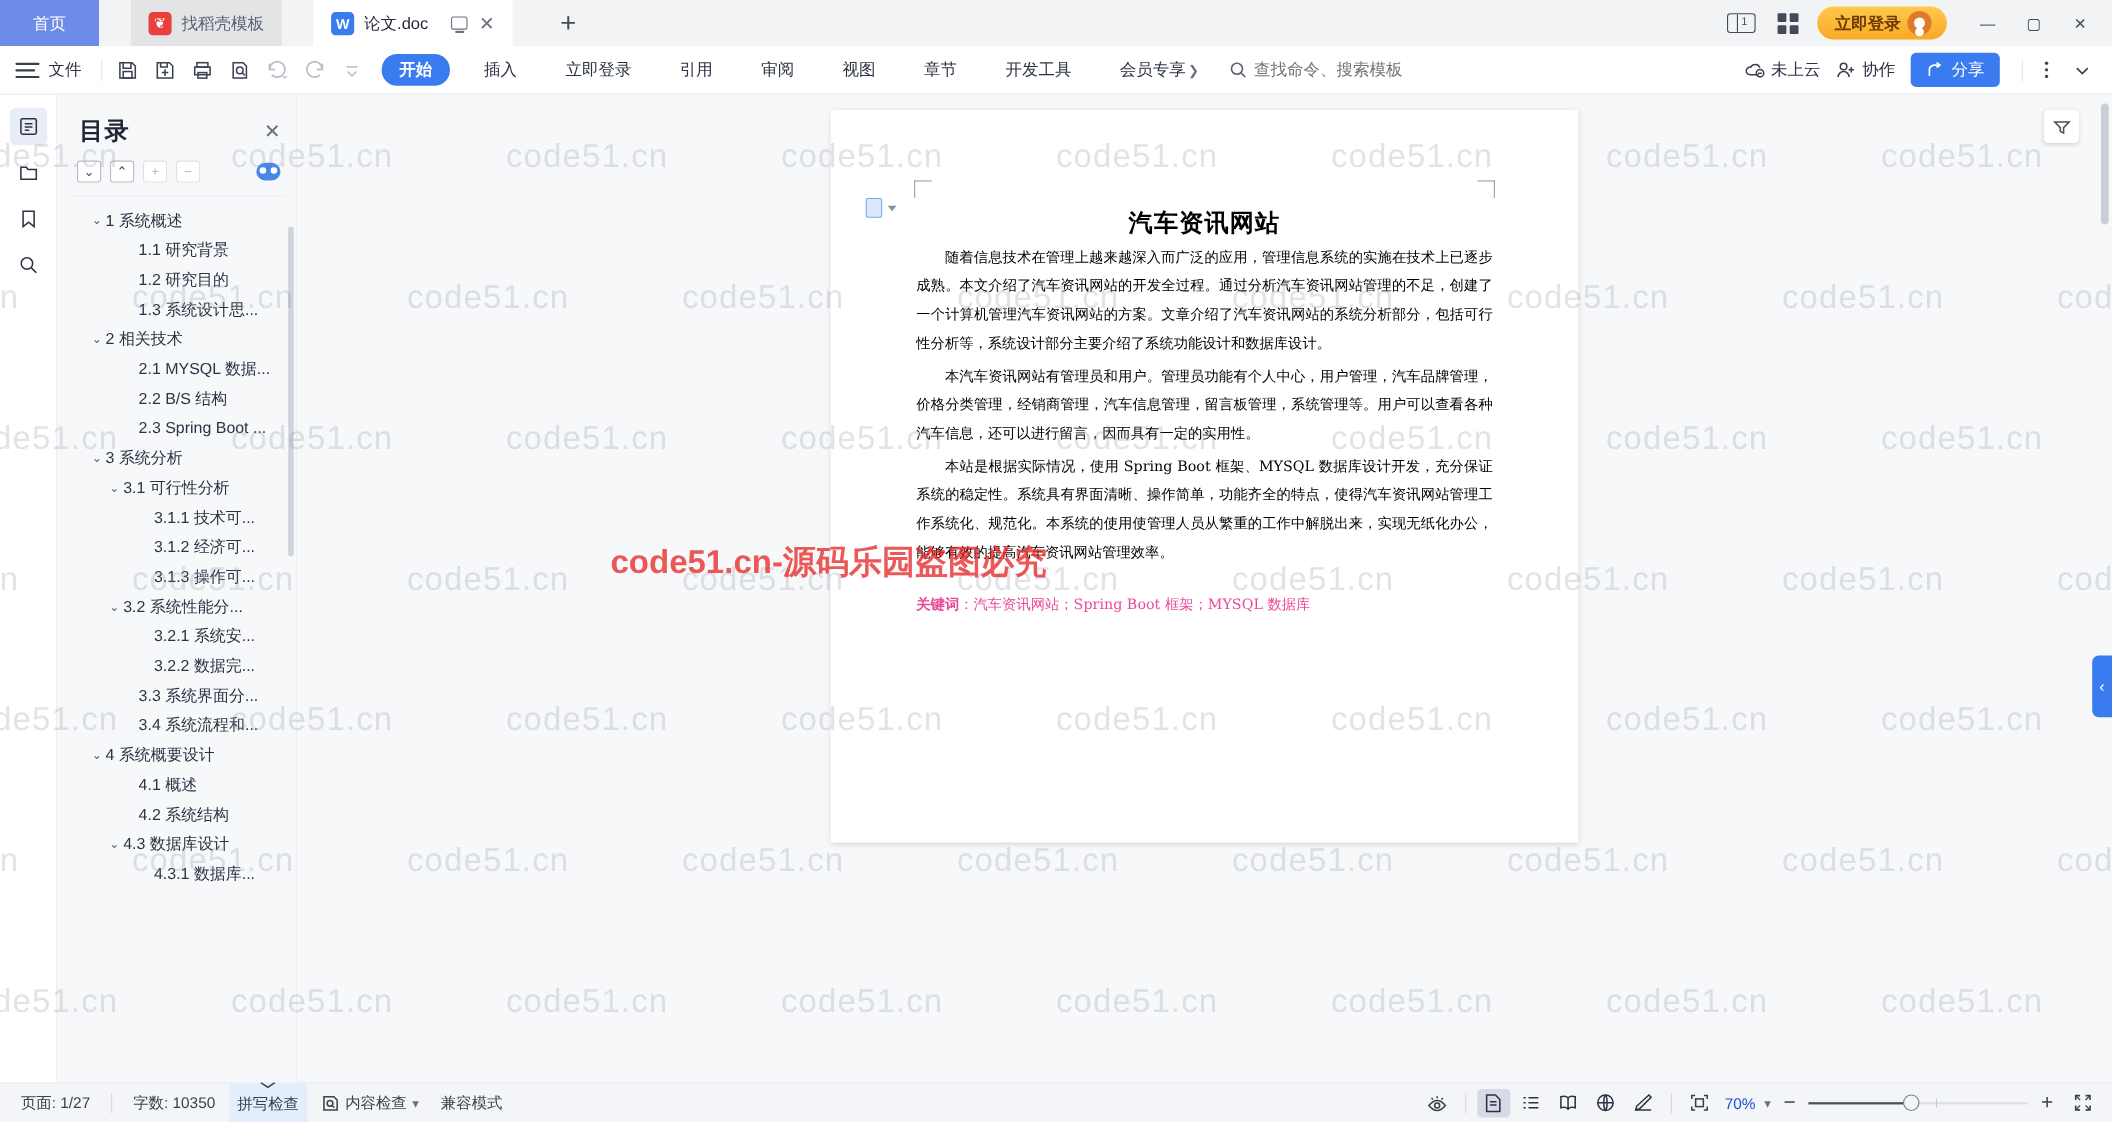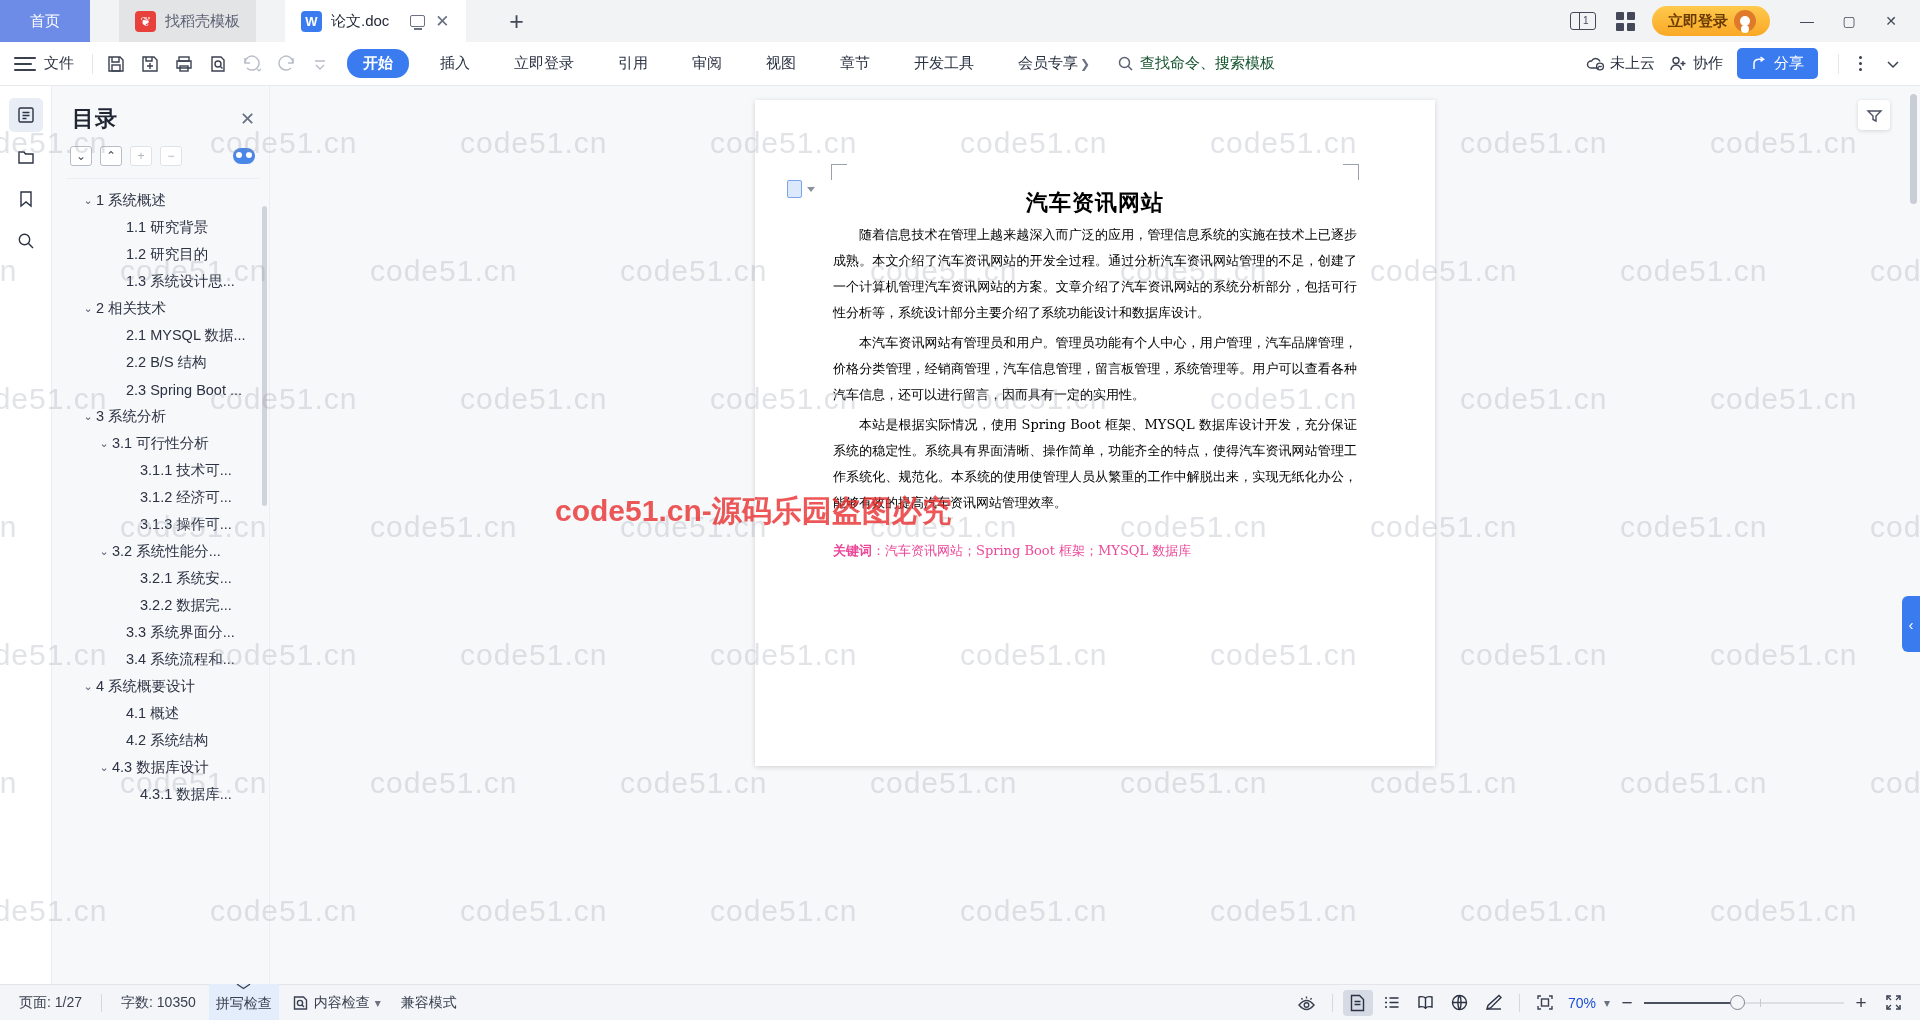--- a/index.html
+++ b/index.html
@@ -72,21 +72,21 @@
   .menu-file { font-size: 15px; margin: 0 12px 0 8px; color: #2b3243; }
   .vsep { width: 1px; height: 20px; background: #e4e6eb; margin: 0 6px; }
   .qicon { width: 34px; height: 30px; display:flex; align-items:center; justify-content:center; color: #3a4050; }
   .qicon svg { display: block; }
   .qicon.dis { color: #b9bdc7; }
   .tabs-main { display: flex; align-items: center; gap: 18px; margin-left: 10px; }
   .rtab { font-size: 15px; padding: 5px 13px; border-radius: 14px; color: #2b3243; white-space: nowrap; }
   .rtab.sel { background: #3a7cf0; color: #fff; font-weight: bold; padding: 5px 16px; }
   .rtab.member { display:flex; align-items:center; gap: 2px; }
   .chev-r { font-size: 12px; color: #6a7183; }
-  .search-box { display:flex; align-items:center; gap:6px; margin-left: 14px; color:#14532d; font-size: 15px; }
+  .search-box { display:flex; align-items:center; gap:6px; margin-left: 14px; color:#737373; font-size: 15px; }
   .ribbon-right { margin-left: auto; display:flex; align-items:center; gap: 14px; padding-right: 10px; }
   .rr-item { display:flex; align-items:center; gap: 5px; font-size: 15px; color: #2b3243; white-space: nowrap; }
   .share-btn { background: #3a7cf0; color:#fff; font-size: 15px; border-radius: 5px;
     padding: 6px 14px; display:flex; align-items:center; gap: 6px; }
   .dots-v { display:flex; flex-direction: column; gap: 3px; align-items:center; }
   .dots-v span { width: 3px; height: 3px; background: #3a4050; border-radius: 50%; }
 
   
   .body { flex: 1; display: flex; position: relative; background: #f7f8fa; overflow: hidden; }
 

